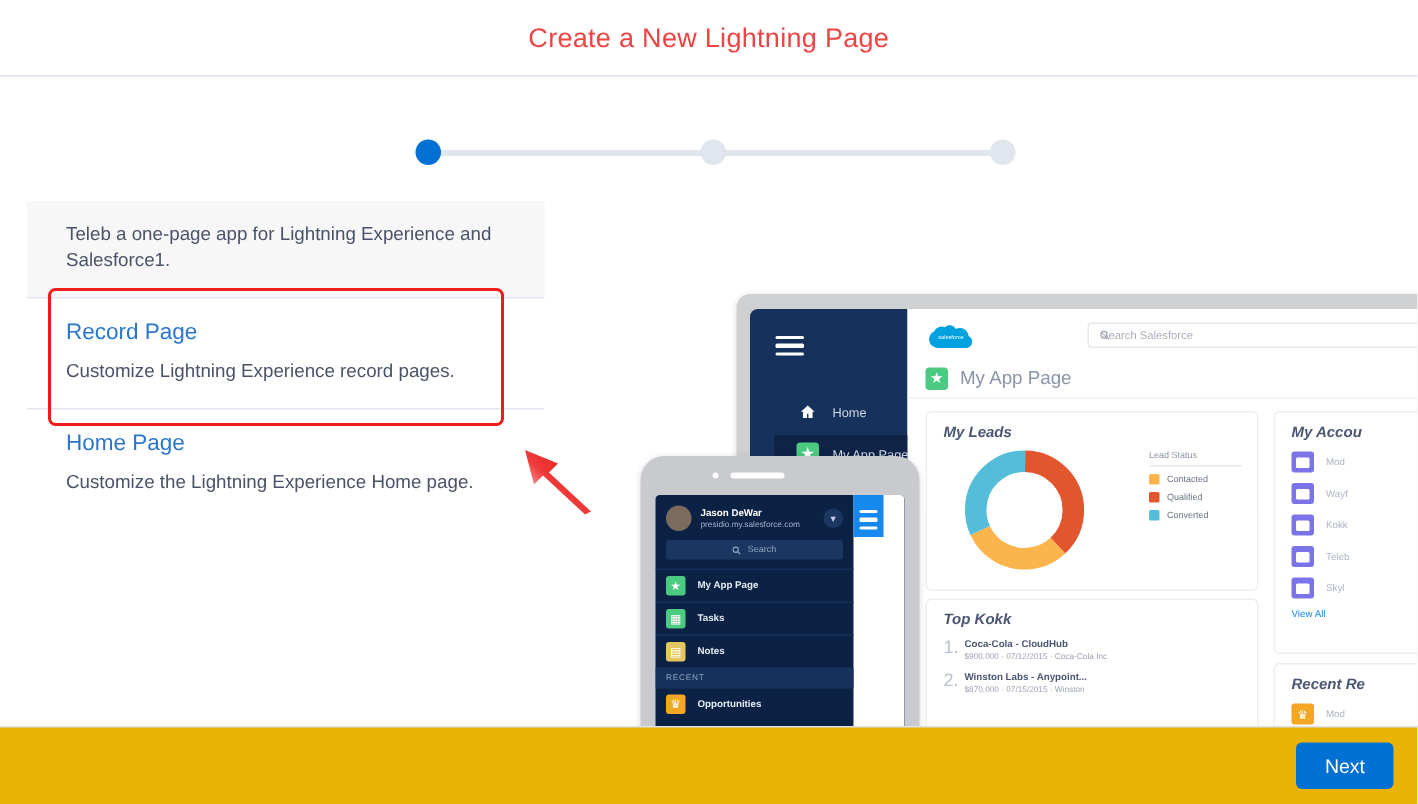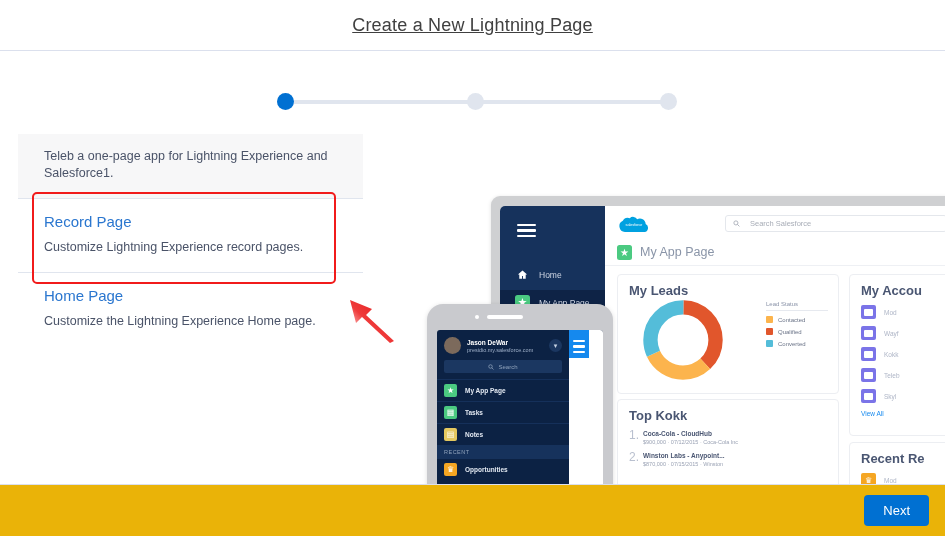--- a/index.html
+++ b/index.html
@@ -6,21 +6,21 @@
   body{
     width:945px;height:536px;overflow:hidden;background:#fff;
     font-family:"Liberation Sans", sans-serif;
     -webkit-font-smoothing:antialiased;
   }
   .wizard{position:relative;width:945px;height:536px;background:#fff;}
 
   
   .hdr{height:50px;display:flex;align-items:center;justify-content:center;
        border-bottom:1px solid #dbe0ed;background:#fff;}
-  .hdr-title{font-size:18px;color:#404040;font-weight:400;letter-spacing:.2px;text-decoration:underline;}
+  .hdr-title{font-size:18px;color:#ef4444;font-weight:400;letter-spacing:.2px;}
 
   
   .prog{position:absolute;left:277px;top:93px;width:400px;height:18px;}
   .prog-line{position:absolute;left:7px;top:7px;height:4px;width:386px;background:#e0e5ee;border-radius:2px;}
   .dot{position:absolute;top:0;width:17px;height:17px;border-radius:50%;background:#e0e5ee;}
   .dot.active{background:#0070d2;}
   .dot.d1{left:0;} .dot.d2{left:190px;} .dot.d3{left:383px;}
 
   
   .content{position:absolute;left:0;top:51px;right:0;bottom:51px;}
@@ -43,37 +43,37 @@
   
   .art{position:absolute;left:383px;top:88px;width:562px;height:397px;overflow:hidden;}
 
   
   .desk{position:absolute;left:108px;top:57px;width:560px;height:340px;
         background:#cfd0d2;border-radius:9px 0 0 0;box-shadow:0 1px 4px rgba(0,0,0,.12);}
   .desk-inner{position:absolute;left:9px;top:10px;width:551px;height:330px;background:#fff;border-radius:5px 0 0 0;overflow:hidden;}
   .desk-nav{position:absolute;left:0;top:0;width:105px;height:330px;background:#16325c;}
   .burger{position:absolute;left:17px;top:18px;width:19px;height:13px;}
   .burger i{display:block;height:2.4px;background:#fff;margin-bottom:3px;border-radius:1px;}
-  .dnav-item{position:absolute;left:0;width:105px;height:25px;display:flex;align-items:center;}
+  .dnav-item{position:absolute;left:16px;width:105px;height:25px;display:flex;align-items:center;}
   .dnav-item.on{background:#0e2346;}
   .dnav-ico{width:15px;height:15px;margin-left:15px;display:flex;align-items:center;justify-content:center;color:#fff;font-size:11px;}
   .dnav-ico.star{background:#4bca81;border-radius:2.5px;}
   .dnav-lbl{margin-left:9px;font-size:8.5px;color:#cfd6e4;white-space:nowrap;}
 
   .desk-main{position:absolute;left:105px;top:0;right:0;height:330px;background:#fff;}
   .sf-cloud{position:absolute;left:12px;top:9px;width:34px;height:17px;}
   .d-search{position:absolute;left:120px;top:9px;width:220px;height:15px;border:1px solid #e4e7ec;border-radius:3px;display:flex;align-items:center;background:#fff;}
-  .d-search span{font-size:7.5px;color:#a8adb7;margin-left:24px;text-align:right;}
+  .d-search span{font-size:7.5px;color:#a8adb7;margin-left:8px;text-align:right;}
   .d-search .mg{position:absolute;left:7px;top:4px;}
   .d-pagehdr{position:absolute;left:0;top:33px;width:100%;height:26px;border-bottom:1px solid #eef0f4;display:flex;align-items:center;}
   .d-pagehdr .star{width:15px;height:15px;background:#4bca81;border-radius:2.5px;margin-left:12px;display:flex;align-items:center;justify-content:center;color:#fff;font-size:10px;}
   .d-pagehdr span.t{font-size:12.5px;color:#8a95a8;margin-left:8px;}
 
   .card{position:absolute;background:#fff;border:1px solid #eceef2;border-radius:4px;}
-  .card-t{font-size:13px;color:#4a5672;margin:8px 0 0 11px;font-weight:bold;}
+  .card-t{font-size:10px;color:#4a5672;margin:8px 0 0 11px;font-weight:bold;font-style:italic;}
 
   .leads{left:12px;top:68px;width:220px;height:118px;}
   .donut{position:absolute;left:22px;top:22px;}
   .legend{position:absolute;left:148px;top:26px;}
   .legend .lt{font-size:6px;color:#8a93a8;border-bottom:1px solid #e6e9ef;padding-bottom:3px;width:62px;}
   .legend .li{display:flex;align-items:center;margin-top:5px;}
   .legend .sw{width:7px;height:7px;border-radius:1px;}
   .legend .ln{font-size:6px;color:#6b7488;margin-left:5px;}
 
   .deals{left:12px;top:193px;width:220px;height:115px;}

